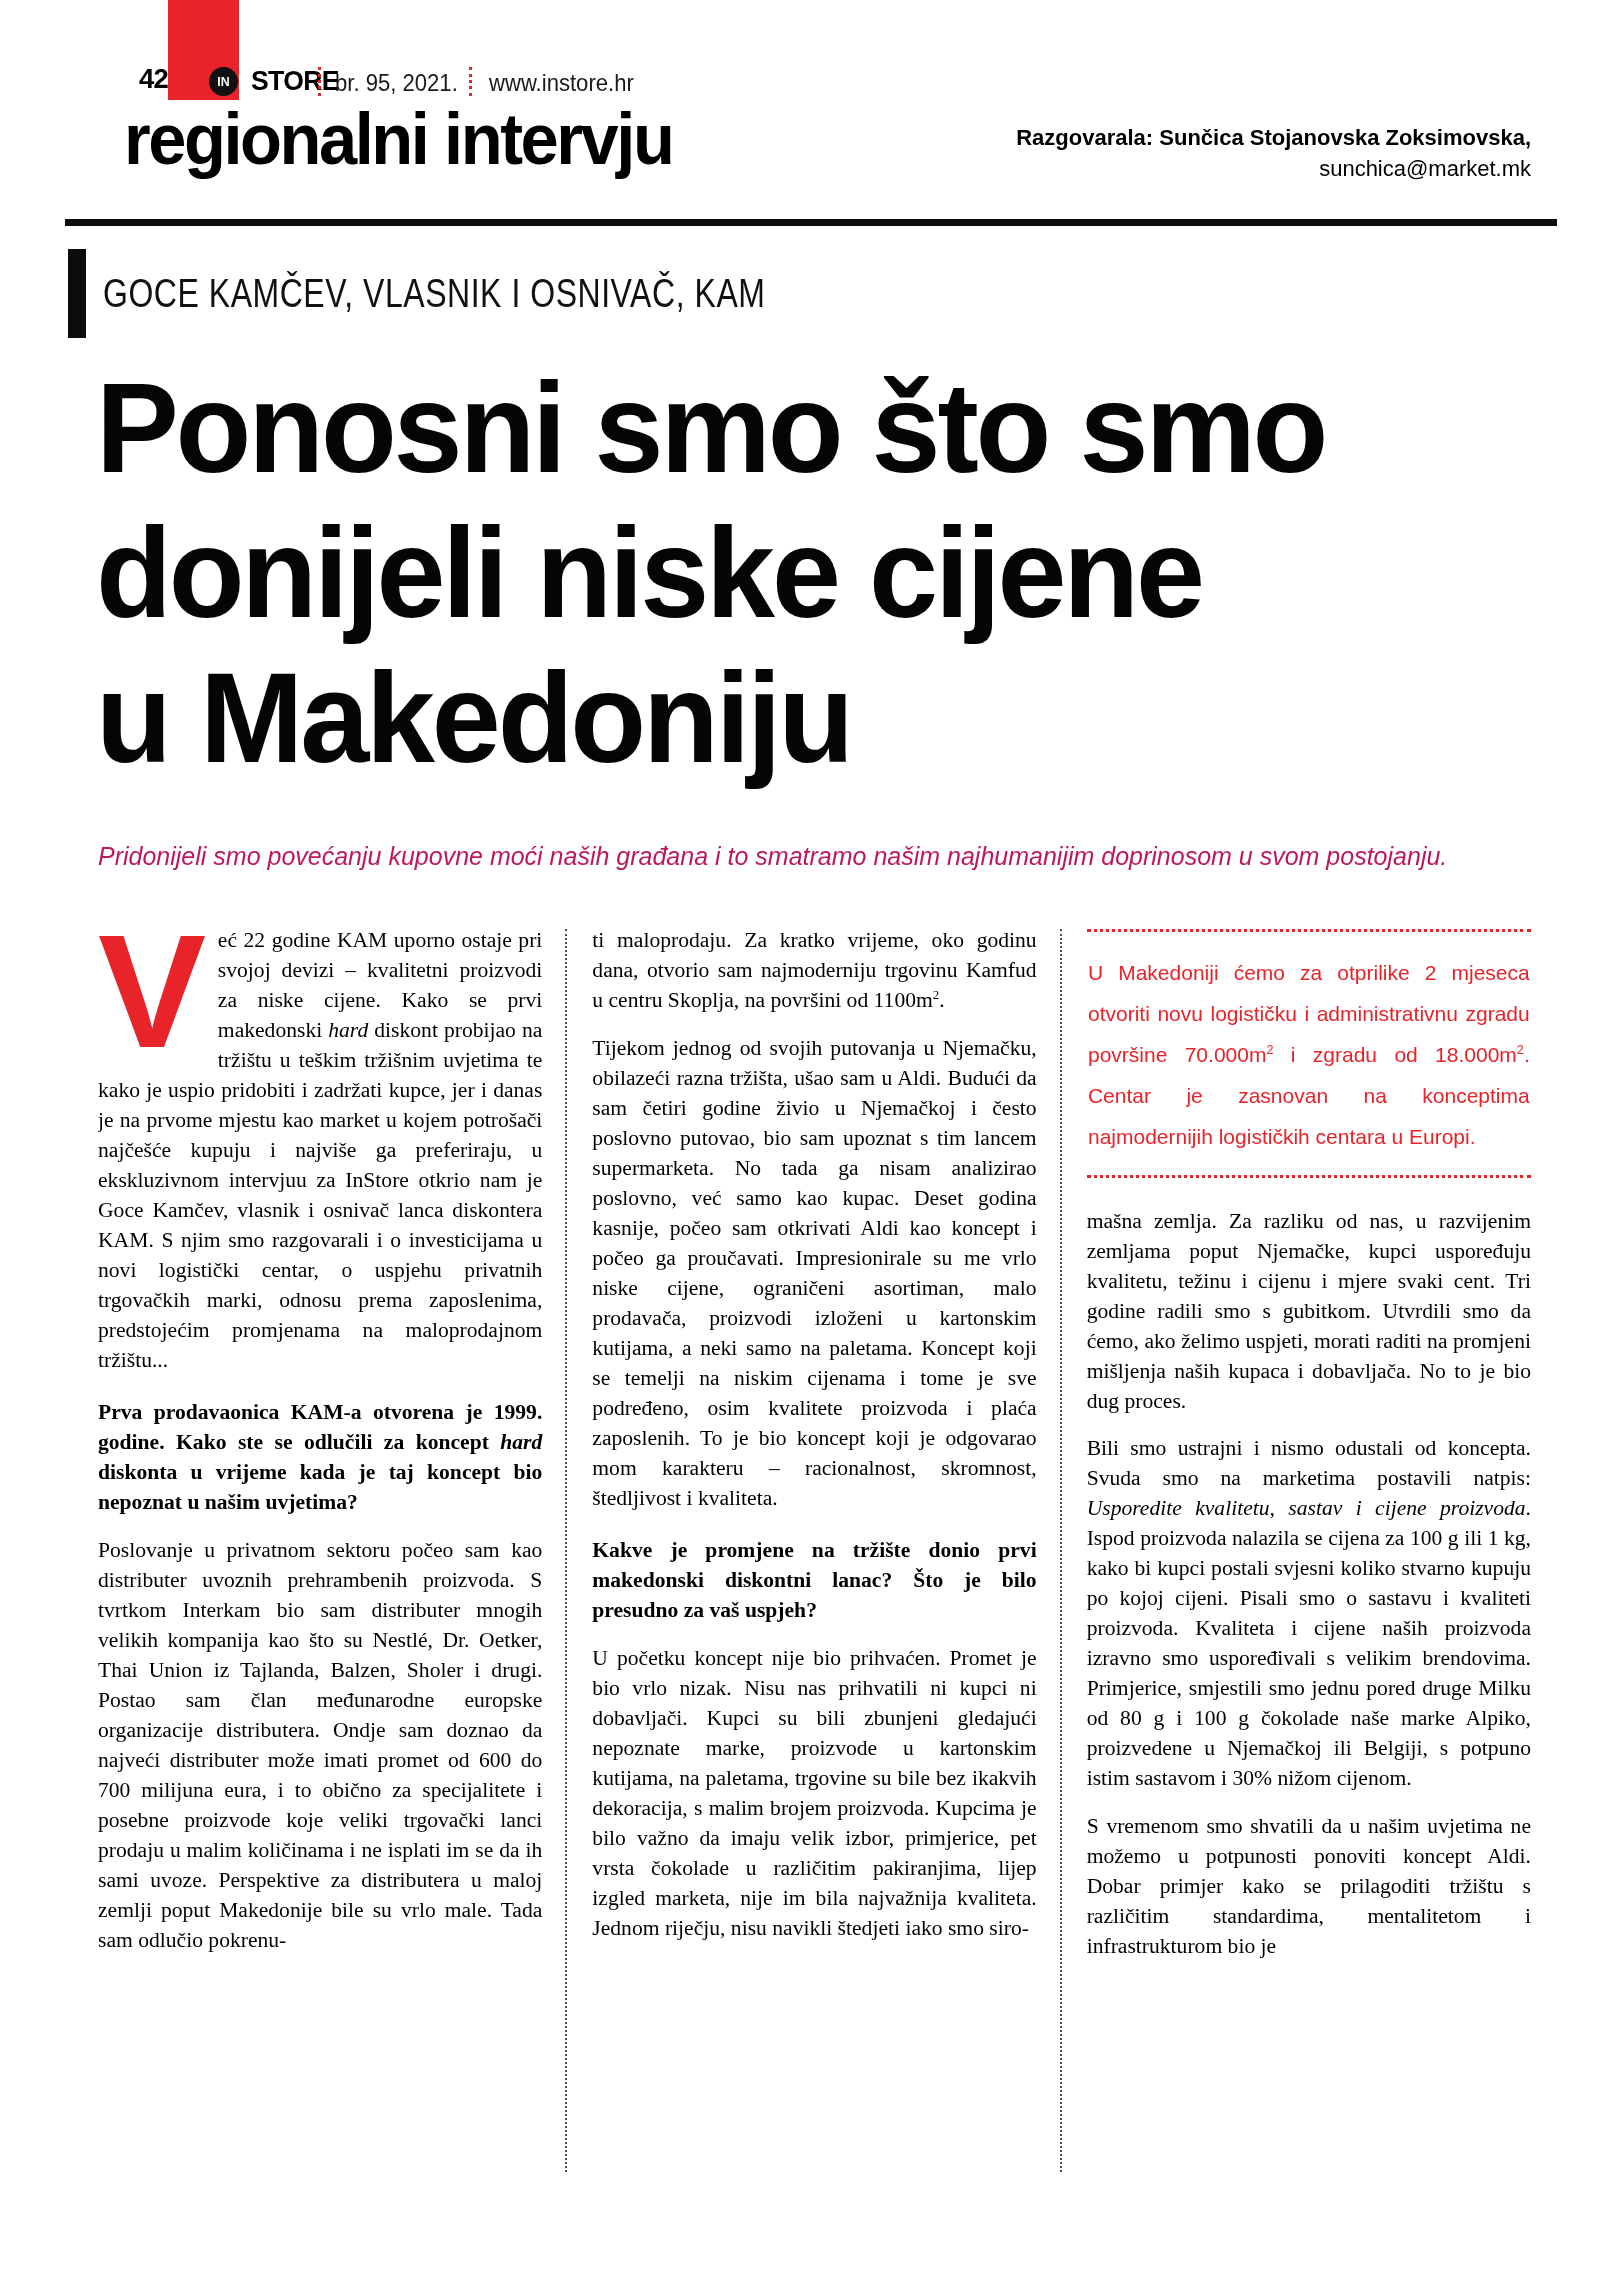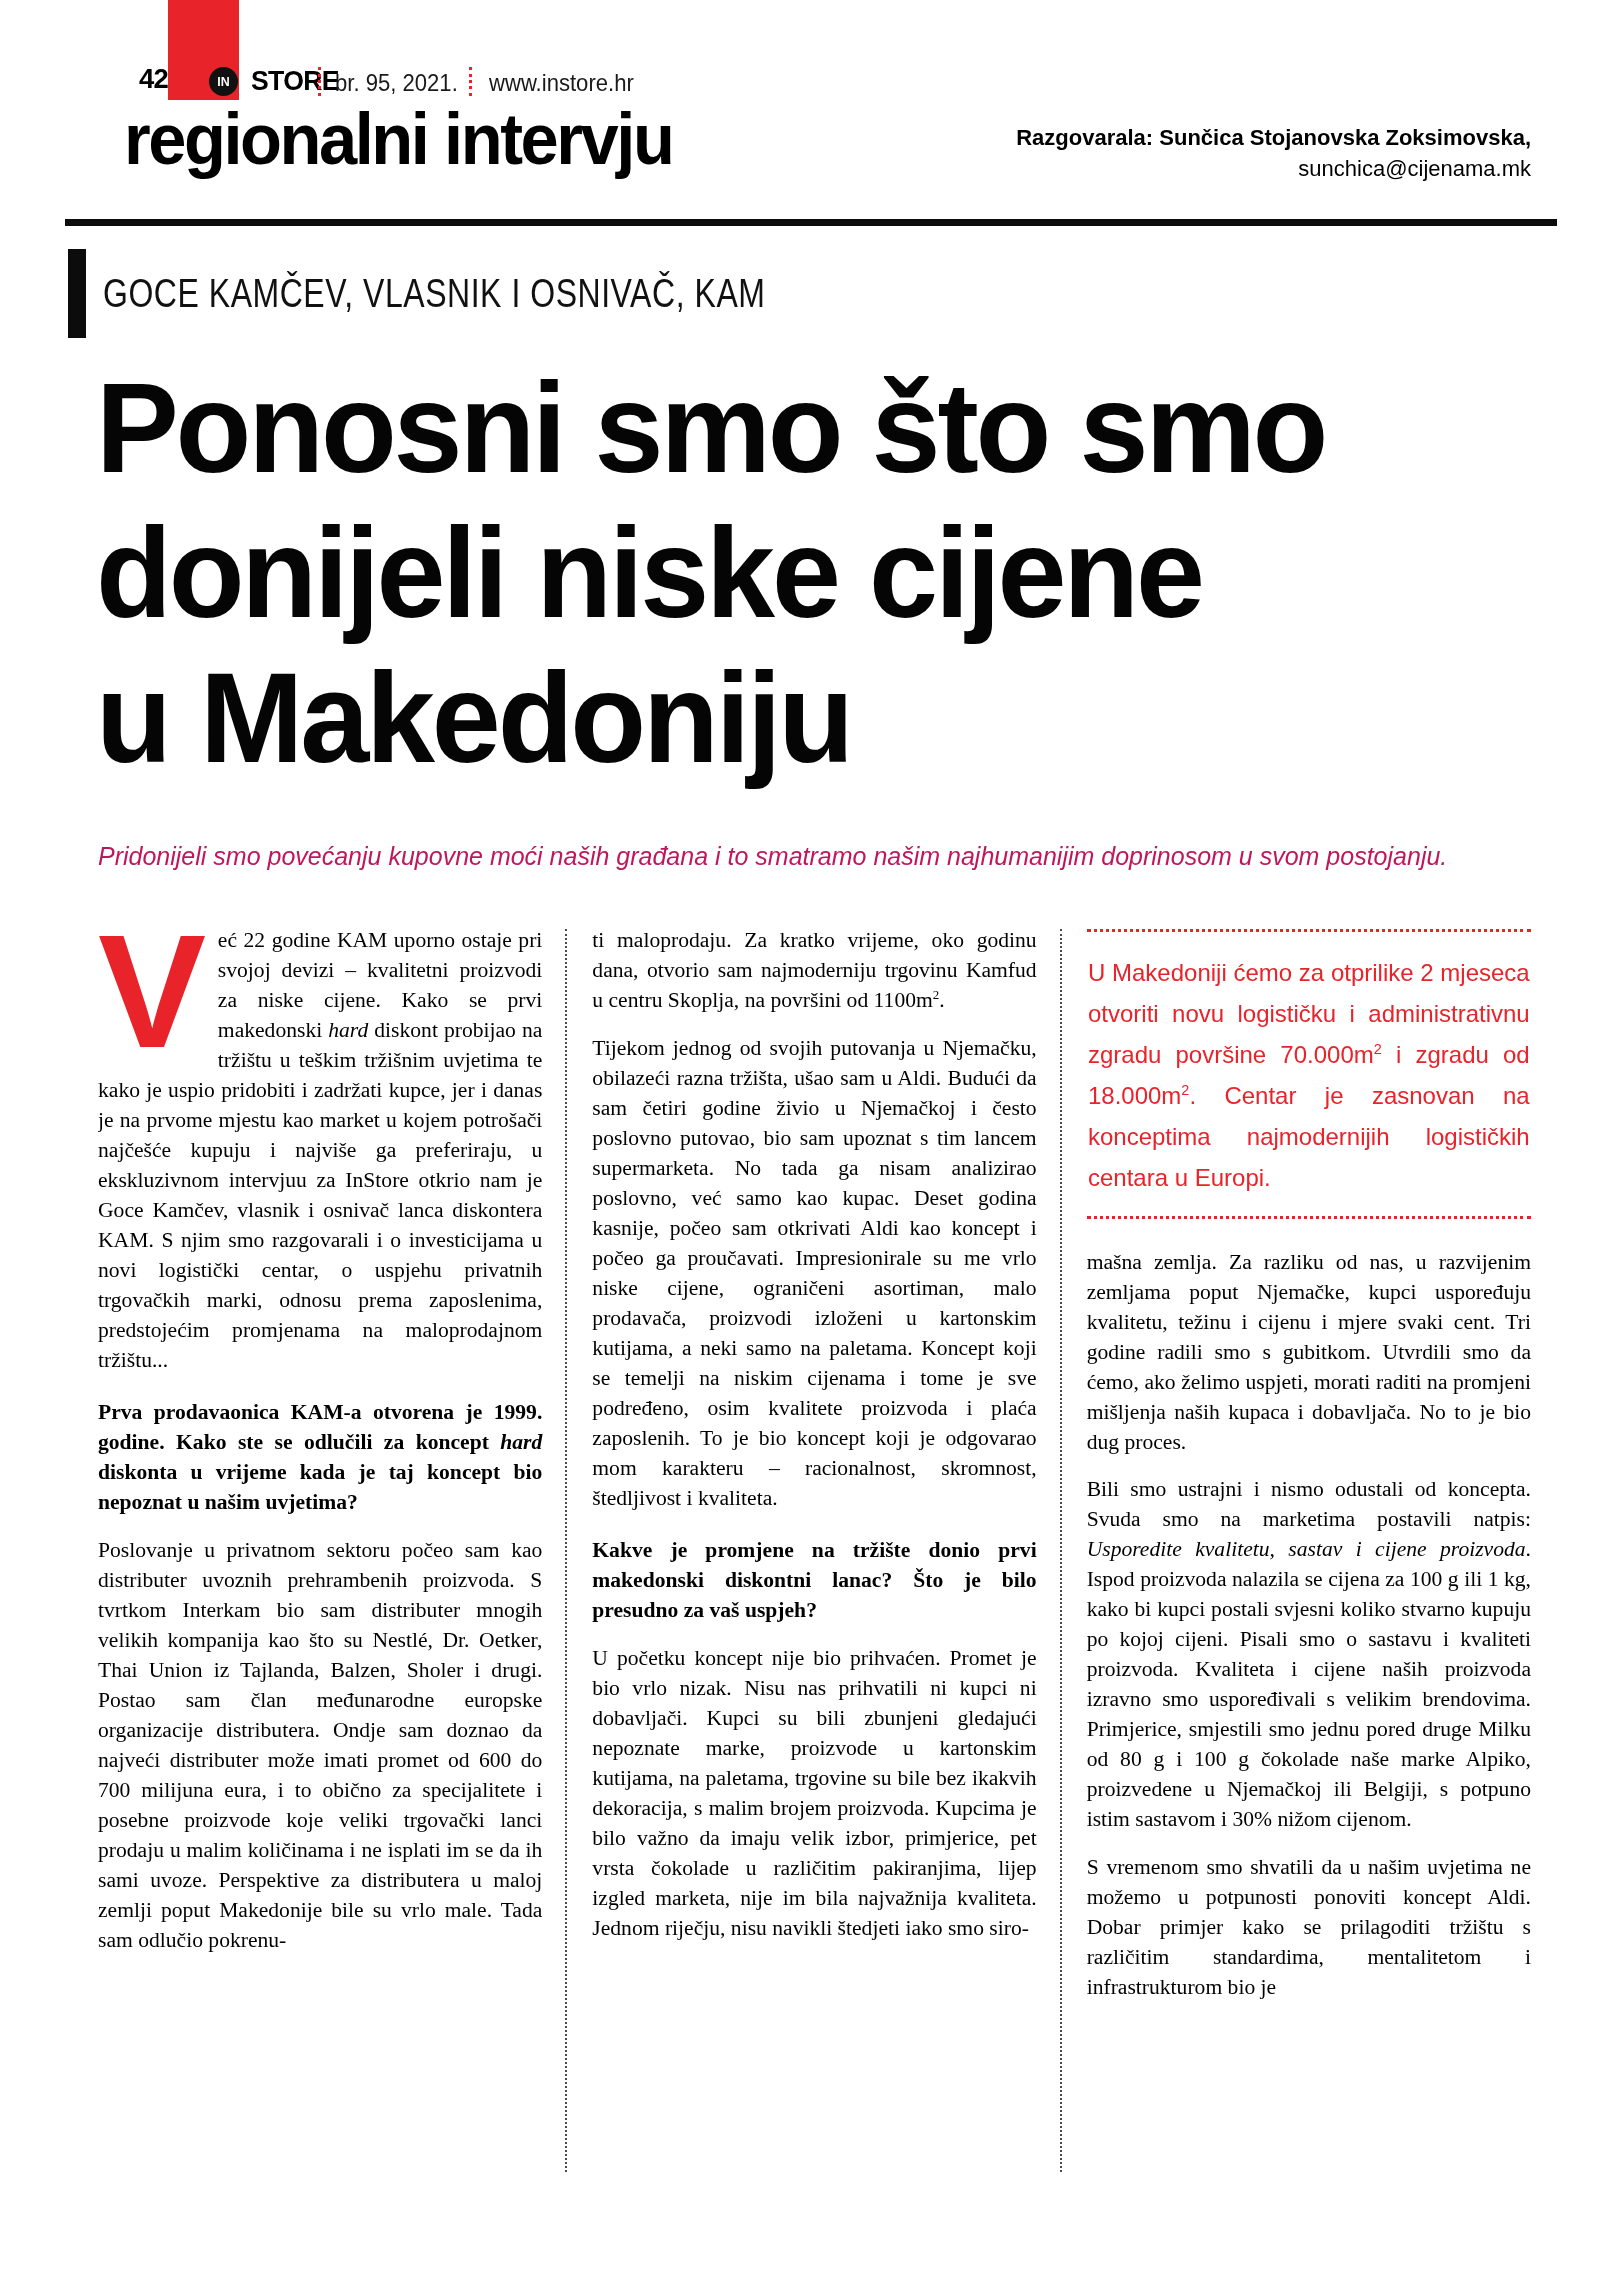--- a/index.html
+++ b/index.html
@@ -63,21 +63,21 @@
   .para em, .question em { font-style:italic; }
   sup { font-size:60%; line-height:0; vertical-align:super; }
   .dropcap {
     float:left; color:var(--red); font-family:"Liberation Sans", sans-serif;
     font-weight:700; font-size:162px; line-height:122px; margin:5.2px 11.8px 1.3px 0;
   }
   .pullquote {
     border-top:3.3px dotted var(--red); border-bottom:3.3px dotted var(--red);
     padding:19.6px 1.3px 18.3px 1.3px; margin:3.9px 0 27.5px 0; color:var(--red);
     font-family:"Liberation Sans", sans-serif; font-weight:400;
-    font-size:24px; line-height:41px; text-align:justify;
+    font-size:21px; line-height:41px; text-align:justify;
   }
   :root { --red:#e8232a; }
 </style>
 </head>
 <body>
 
 <div class="page">
 
   <div class="masthead">
     <div class="pagenum">42</div>
@@ -89,21 +89,21 @@
     <div class="mast-dot-sep sep1"></div>
     <div class="mast-meta issue">br. 95, 2021.</div>
     <div class="mast-dot-sep sep2"></div>
     <div class="mast-meta site">www.instore.hr</div>
   </div>
 
   <div class="section-row">
     <h1 class="section-title">regionalni intervju</h1>
     <div class="byline">
       <div class="byline-name">Razgovarala: Sunčica Stojanovska Zoksimovska,</div>
-      <div class="byline-email">sunchica@cijenama.mk</div>
+      <div class="byline-email">sunchica@market.mk</div>
     </div>
   </div>
 
   <div class="rule"></div>
 
   <div class="kicker">
     <div class="kicker-bar"></div>
     <div class="kicker-text">GOCE KAMČEV, VLASNIK I OSNIVAČ, KAM</div>
   </div>
 

